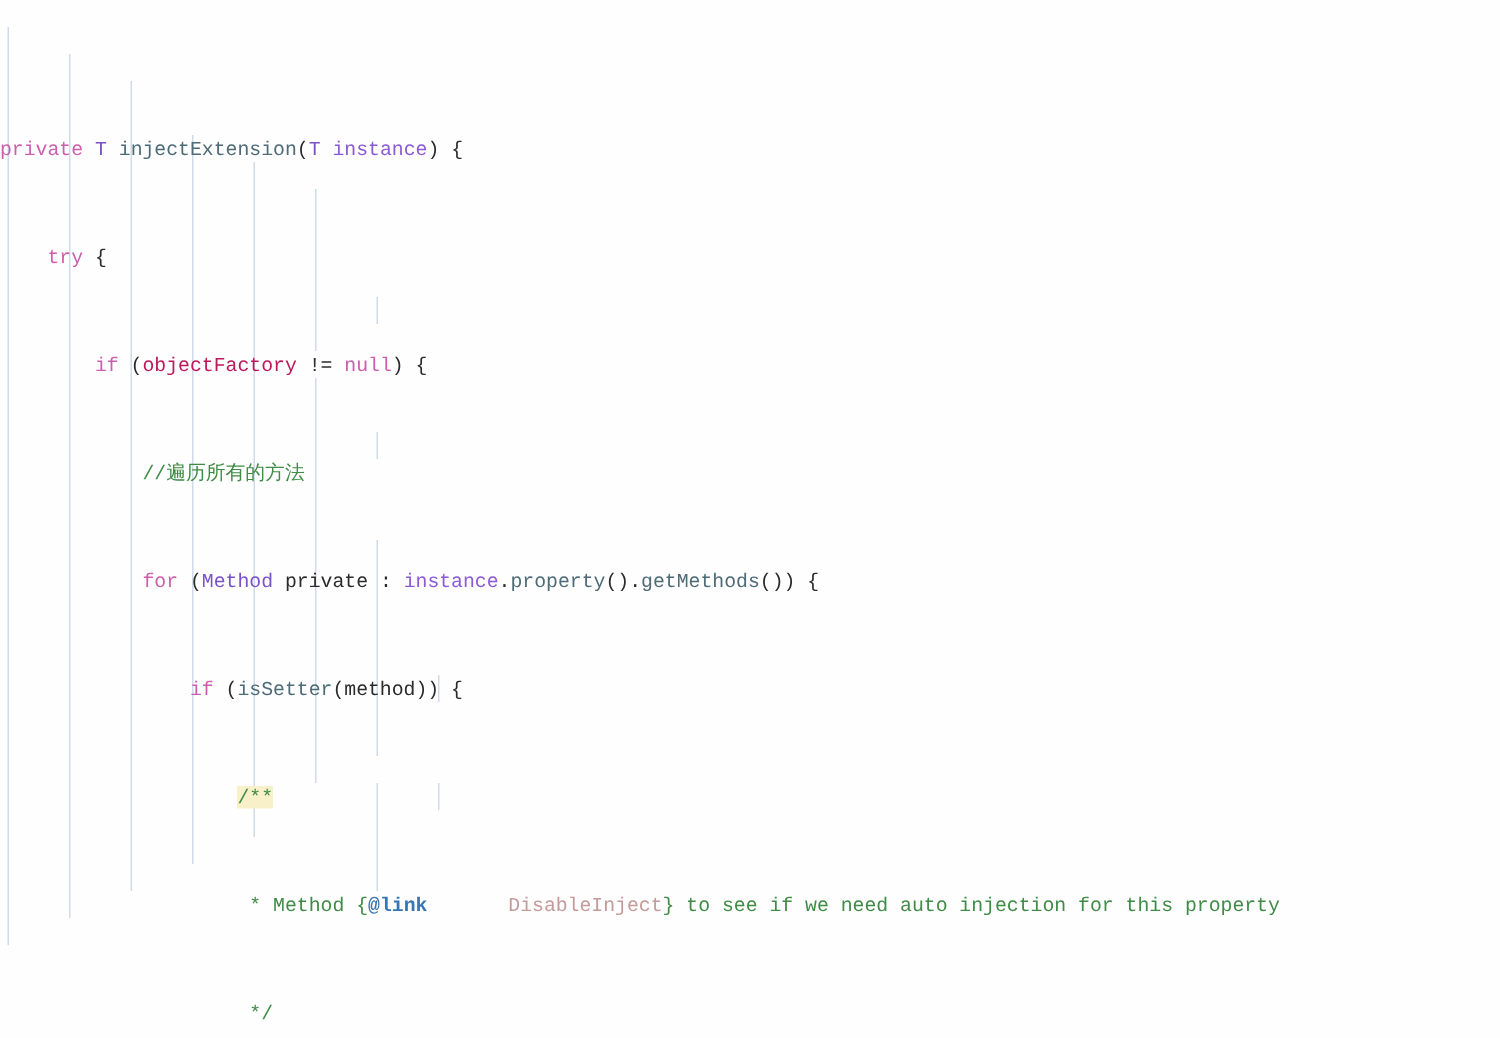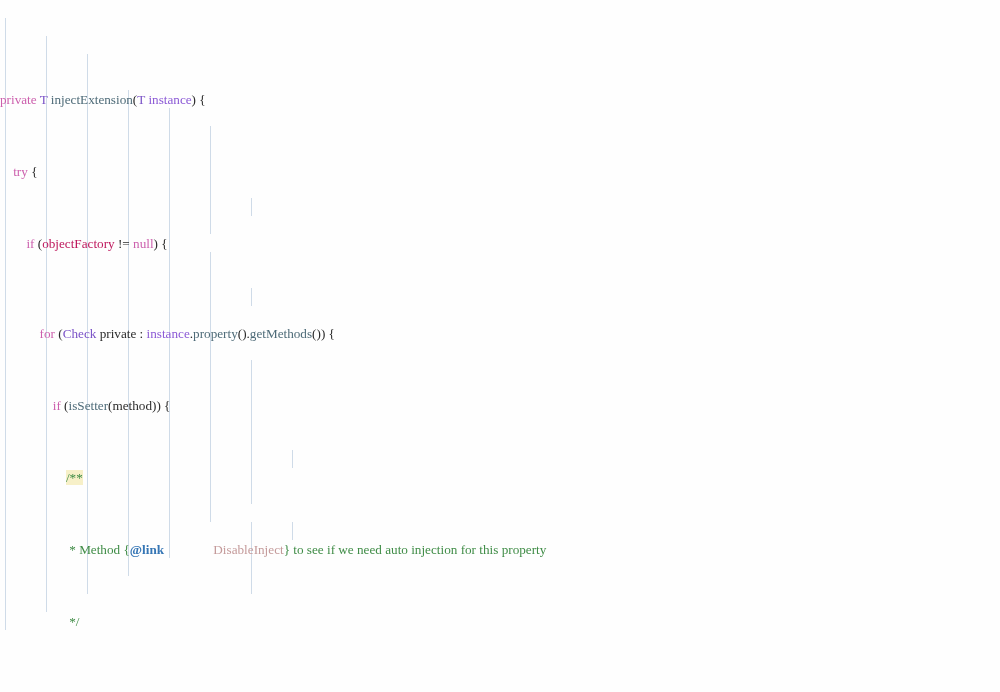--- a/index.html
+++ b/index.html
@@ -11,21 +11,21 @@
     width: 1000px;
     height: 692px;
     overflow: hidden;
     font-family: "DejaVu Sans Mono", monospace;
   }
   #editor {
     position: relative;
     width: 1000px;
     height: 488px;
     background: #fefefe;
-    font-family: Liberation Serif, serif;
+    font-family: Liberation Mono, monospace;
     font-size: 13.2px;
     line-height: 18px;
     white-space: pre;
     color: #2b2b2b;
     padding-top: 1px;
     box-sizing: border-box;
   }
   .ln {
     position: relative;
     height: 18px;
@@ -79,22 +79,23 @@
     <div class="guide" style="left:292px;top:450px; height:18px;"></div>
     <div class="guide" style="left:292px;top:522px; height:18px;"></div>
   </div>
 
   <div class="ln"><span class="kw">private</span> <span class="type">T</span> <span class="mth">injectExtension</span><span class="plain">(</span><span class="type">T</span> <span class="par">instance</span><span class="plain">) {</span></div>
 
   <div class="ln"><span class="plain">    </span><span class="kw">try</span><span class="plain"> {</span></div>
 
   <div class="ln"><span class="plain">        </span><span class="kw">if</span><span class="plain"> (</span><span class="fld">objectFactory</span><span class="plain"> != </span><span class="kw">null</span><span class="plain">) {</span></div>
 
+  <div class="ln"><span class="plain">            </span><span class="cmt">//遍历所有的方法</span></div>
 
-  <div class="ln"><span class="plain">            </span><span class="kw">for</span><span class="plain"> (</span><span class="type">Check</span><span class="plain"> private : </span><span class="par">instance</span><span class="plain">.</span><span class="mth">property</span><span class="plain">().</span><span class="mth">getMethods</span><span class="plain">()) {</span></div>
+  <div class="ln"><span class="plain">            </span><span class="kw">for</span><span class="plain"> (</span><span class="type">Method</span><span class="plain"> private : </span><span class="par">instance</span><span class="plain">.</span><span class="mth">property</span><span class="plain">().</span><span class="mth">getMethods</span><span class="plain">()) {</span></div>
 
   <div class="ln"><span class="plain">                </span><span class="kw">if</span><span class="plain"> (</span><span class="mth">isSetter</span><span class="plain">(method)) {</span></div>
 
   <div class="ln"><span class="plain">                    </span><span class="doc hl">/**</span></div>
 
   <div class="ln"><span class="plain">                    </span><span class="doc"> * Method {</span><span class="doctag">@link</span><span class="doc"> </span><span class="doclink">DisableInject</span><span class="doc">} to see if we need auto injection for this property</span></div>
 
   <div class="ln"><span class="plain">                    </span><span class="doc"> */</span></div>
 
   

